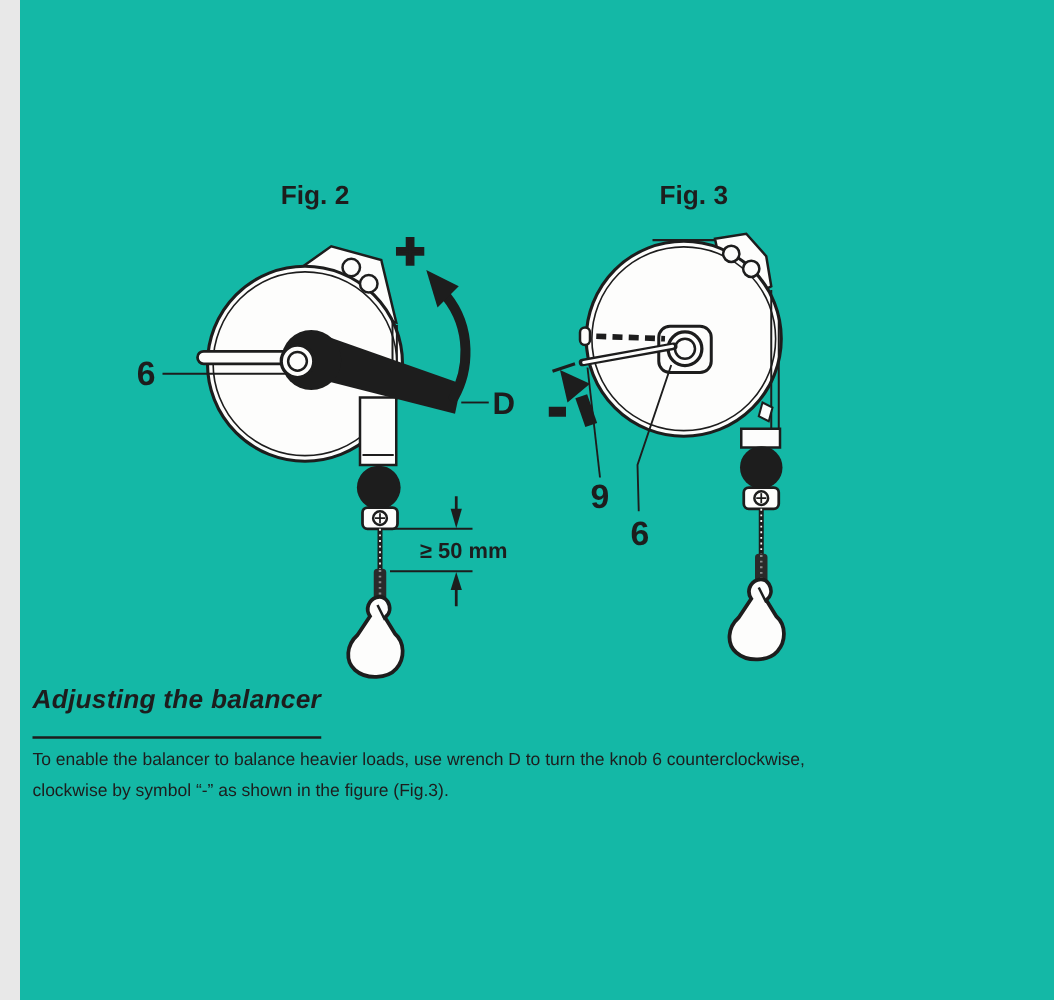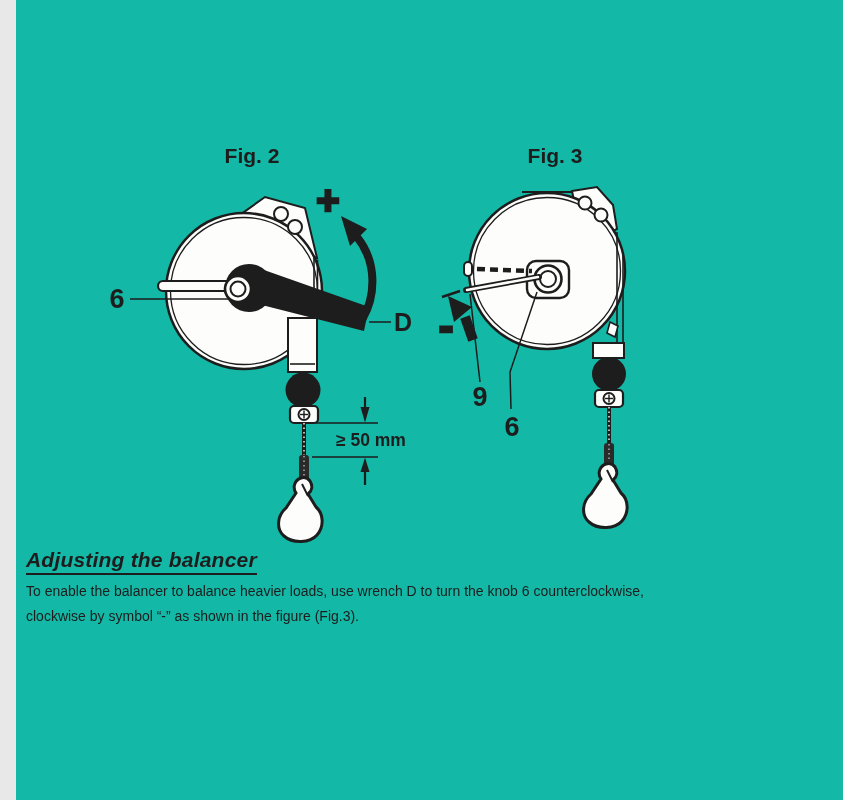--- a/index.html
+++ b/index.html
@@ -18,21 +18,21 @@
     left:10px;top:548px;
     width:828px;
   }
   .section-heading{
     margin:0 0 4px 0;
     font-size:21px;
     font-weight:bold;
     font-style:italic;
     display:inline-block;
     border-bottom:2.5px solid #1d1d1d;
-    padding-bottom:1px;
+    padding-bottom:17px;
     letter-spacing:.2px;
   }
   .bodyline{
     margin:0;
     height:25px;
     line-height:25px;
     font-size:14px;
     letter-spacing:0px;
     white-space:nowrap;
   }

